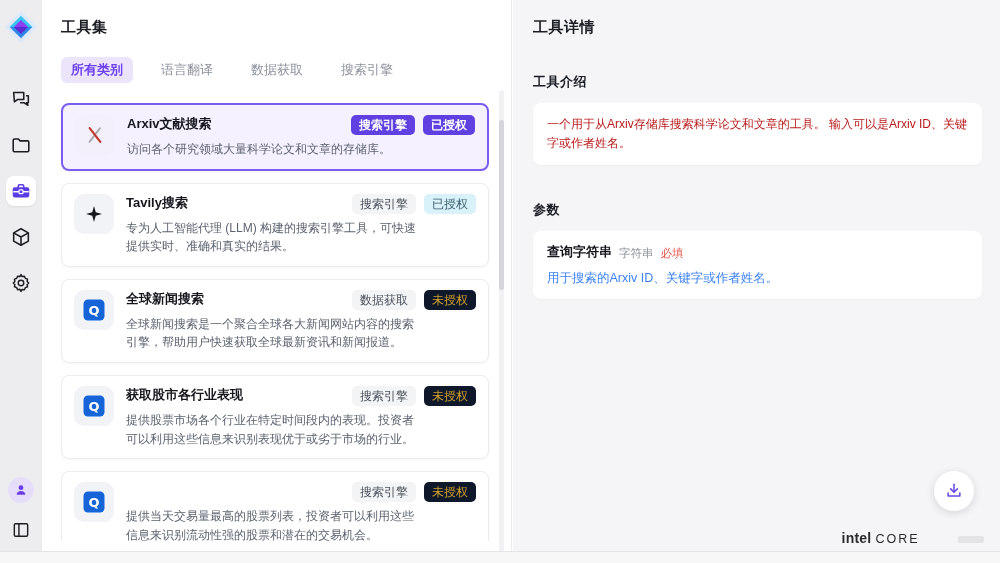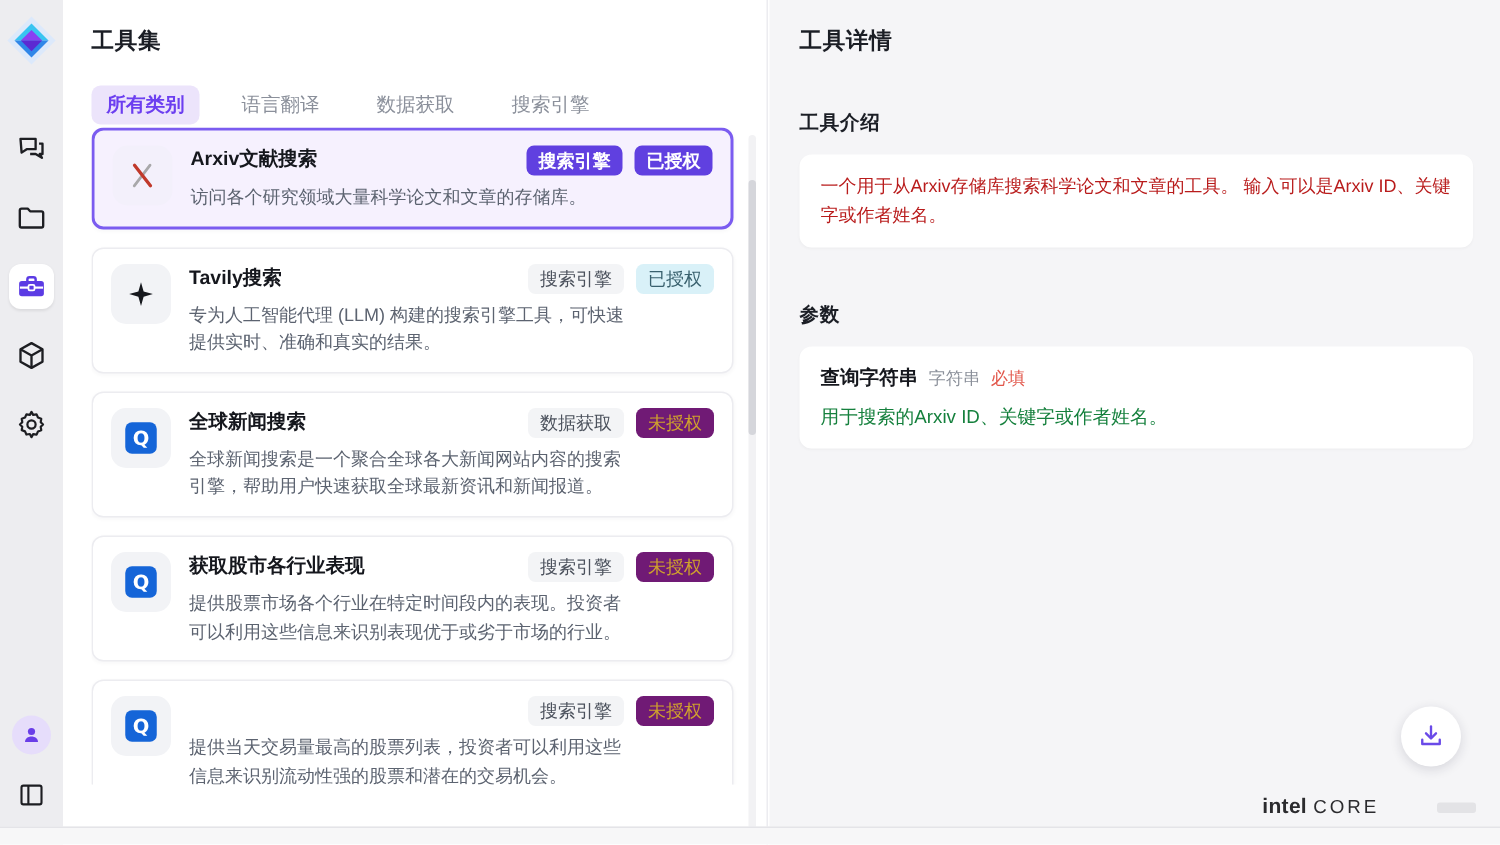--- a/index.html
+++ b/index.html
@@ -20,52 +20,52 @@
   .rail-btn.active{background:#ffffff;box-shadow:0 1px 2px rgba(0,0,0,.08);}
   .rail-bottom{margin-top:auto;display:flex;flex-direction:column;align-items:center;gap:12px;margin-bottom:18px;}
   .avatar{width:26px;height:26px;border-radius:50%;background:#e6ddfb;display:flex;align-items:center;justify-content:center;}
 
   
   .tools-panel{position:absolute;left:42px;top:0;bottom:0;width:470px;background:#fff;border-right:1px solid #ececf0;padding:18px 0 0 19px;}
   .panel-title{font-size:15px;font-weight:bold;letter-spacing:.5px;}
   .tabs{display:flex;align-items:center;gap:18px;margin-top:20px;font-size:13px;color:#8b909b;}
   .tab{cursor:pointer;padding:4px 10px;border-radius:6px;white-space:nowrap;}
   .tab.active{background:var(--accent-light-bg);color:#6c3ff0;font-weight:bold;}
-  .tool-list{margin-top:2px;height:438px;overflow:hidden;padding-right:22px;}
+  .tool-list{margin-top:20px;height:438px;overflow:hidden;padding-right:22px;}
   .tool-card{display:flex;gap:12px;background:#fff;border:1px solid #ececf0;border-radius:8px;padding:10px 12px;margin-bottom:12px;box-shadow:0 1px 3px rgba(20,20,40,.04);cursor:pointer;}
   .tool-card.selected{border:2px solid var(--selected-border);background:var(--selected-bg);}
   .tool-icon{width:40px;height:40px;border-radius:10px;background:#f2f3f6;display:flex;align-items:center;justify-content:center;flex:none;}
   .tool-card.selected .tool-icon{background:#f3f0fb;}
   .tool-body{flex:1;min-width:0;}
   .tool-top{display:flex;align-items:flex-start;}
   .tool-title{font-size:13px;font-weight:bold;color:#15171d;line-height:1.4;}
   .tool-badges{margin-left:auto;display:flex;gap:8px;flex:none;}
   .badge{font-size:12px;line-height:1;padding:4px 8px;border-radius:5px;white-space:nowrap;}
   .badge-category{background:#f3f4f6;color:#4b515c;}
   .badge-auth.authorized{background:#d9f1f8;color:#39616e;}
-  .badge-auth.unauthorized{background:#701a75;color:#cfa12d;}
+  .badge-auth.unauthorized{background:#0f172a;color:#cfa12d;}
   .tool-card.selected .badge-category,
   .tool-card.selected .badge-auth.authorized{background:var(--accent);color:#fff;font-weight:bold;}
   .tool-desc{margin-top:5px;font-size:12px;color:#5c London6370;color:#5c6370;line-height:1.55;max-width:296px;}
 
   
   .list-scrollbar{position:absolute;right:7px;top:90px;bottom:10px;width:5px;border-radius:3px;background:#f2f2f4;}
   .list-scrollbar .thumb{position:absolute;top:30px;width:5px;height:170px;border-radius:3px;background:#d5d6db;}
 
   
   .details-panel{position:absolute;left:513px;top:0;right:0;bottom:0;background:#f5f5f7;padding:18px 18px 0 20px;}
   .details-title{font-size:15px;font-weight:bold;letter-spacing:.5px;}
   .section-heading{font-size:13px;font-weight:bold;margin-top:36px;letter-spacing:.5px;}
   .card{background:#fff;border-radius:8px;margin-top:12px;padding:12px 14px;box-shadow:0 1px 2px rgba(20,20,40,.03);}
   .intro-text{font-size:12px;color:#b91c1c;line-height:1.6;}
-  .param-row{display:flex;align-items:center;gap:7px;}
+  .param-row{display:flex;align-items:flex-end;gap:7px;}
   .param-name{font-size:13px;font-weight:bold;color:#15171d;}
   .param-type{font-size:11.5px;color:#8a8f99;}
   .param-required{font-size:11.5px;color:#e2574b;}
-  .param-desc{margin-top:9px;font-size:12.5px;color:#15803d;}
+  .param-desc{margin-top:9px;font-size:12.5px;color:#3b82f6;}
 
   
   .download-fab{position:absolute;right:26px;bottom:52px;width:40px;height:40px;border-radius:50%;background:#fff;box-shadow:0 2px 8px rgba(30,30,60,.14);display:flex;align-items:center;justify-content:center;cursor:pointer;z-index:20;}
   .brand{position:absolute;right:16px;bottom:16px;z-index:20;text-align:right;}
   .brand-text{font-size:14px;color:#2b2b2e;letter-spacing:.2px;}
   .brand-text .intel{font-weight:bold;}
   .brand-text .core{font-size:12.5px;letter-spacing:2px;}
   .brand-badge{display:inline-block;margin-left:34px;margin-top:1px;width:26px;height:7px;background:#e3e3e6;border-radius:2px;}
 
   

